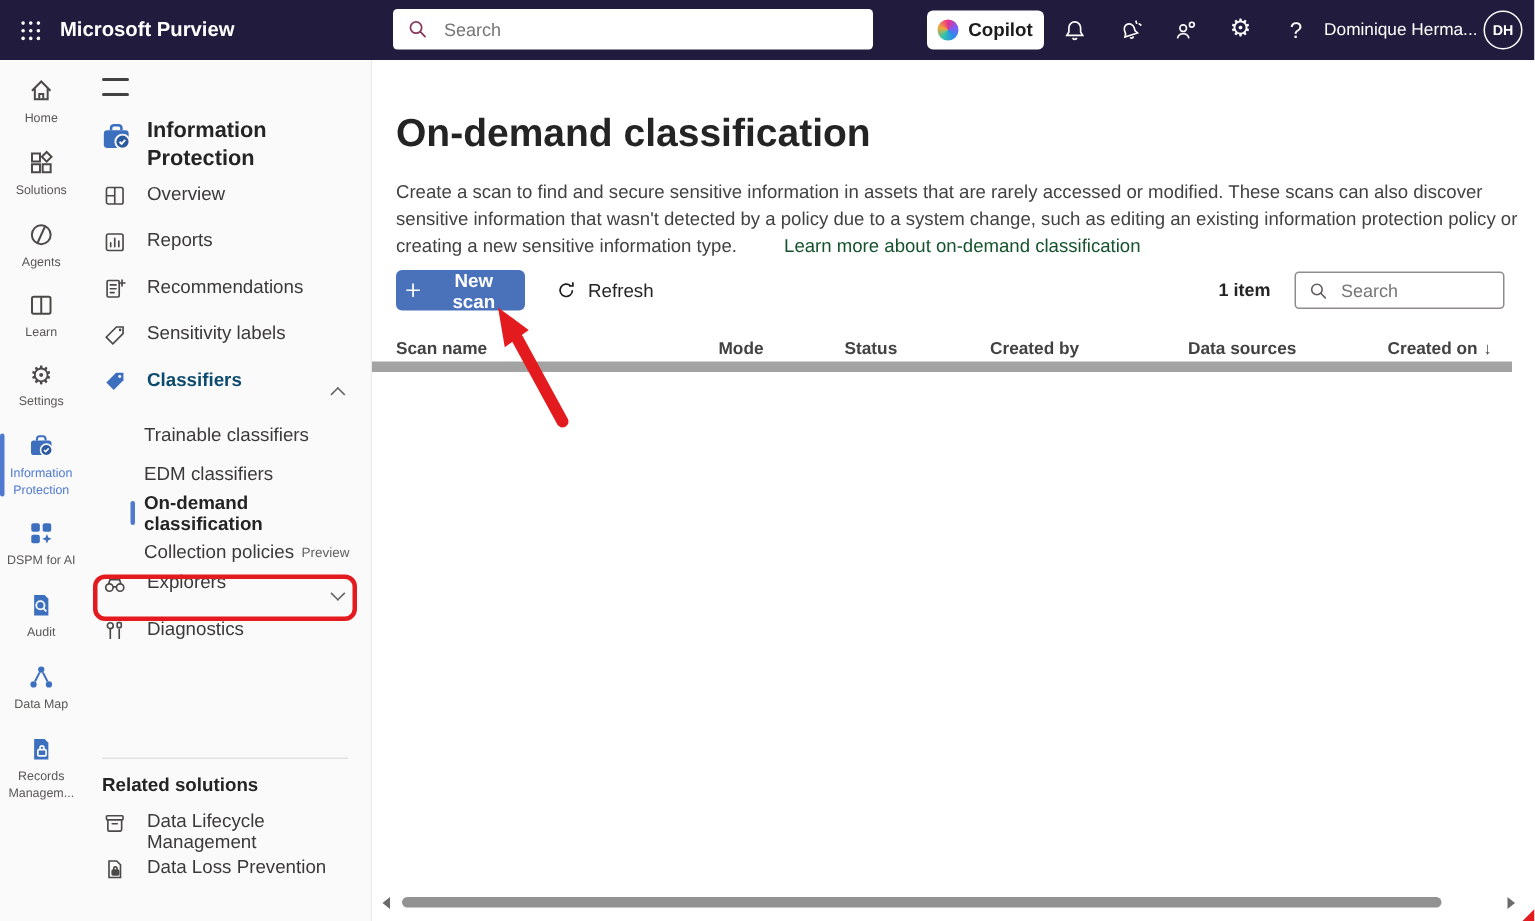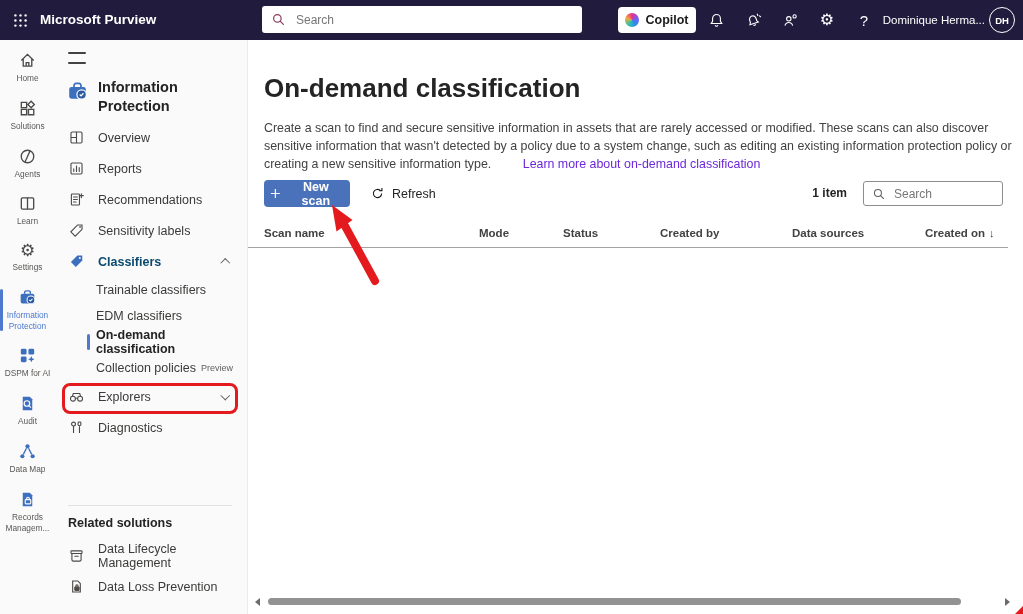--- a/index.html
+++ b/index.html
@@ -36,48 +36,48 @@
   .rail-item svg { width:19px; height:19px; }
 
   
   .sidebar { position:absolute; top:40px; left:55px; width:192px; height:574px; background:#fafafa; }
   .hamburger { position:absolute; top:12px; left:13px; width:18px; height:12px; display:flex; flex-direction:column; justify-content:space-between; cursor:pointer; }
   .hamburger i { display:block; height:1.8px; background:#424242; border-radius:1px; }
   .sb-header { position:absolute; top:38px; left:11px; display:flex; gap:9px; cursor:default; }
   .sb-header svg { width:23px; height:23px; margin-top:2px; }
   .sb-title { font-size:14.5px; font-weight:bold; color:#242424; line-height:1.32; width:125px; }
   .sb-nav { position:absolute; top:82px; left:0; right:0; }
-  .sb-item { position:relative; height:31px; display:flex; align-items:center; gap:13px; padding-left:13px; font-size:12.5px; color:#3b3a39; cursor:pointer; }
+  .sb-item { position:relative; height:31px; display:flex; align-items:flex-start; gap:13px; padding-left:13px; font-size:12.5px; color:#3b3a39; cursor:pointer; }
   .sb-item svg { width:17px; height:17px; flex:none; color:#4c4a48; }
   .sb-item.bold { font-weight:bold; color:#0c4a6e; }
   .sb-sub { position:relative; height:26px; display:flex; align-items:center; padding-left:41px; font-size:12.5px; color:#3b3a39; cursor:pointer; }
   .sb-sub.selected { font-weight:bold; color:#242424; }
   .sb-sub.selected .selbar { position:absolute; left:32px; top:5px; bottom:5px; width:3px; border-radius:2px; background:#4e79cf; }
   .chev { width:6.5px; height:6.5px; border-right:1.5px solid #616161; border-bottom:1.5px solid #616161; position:absolute; right:19px; }
   .chev.down { transform:rotate(45deg); top:11px; }
   .chev.up { transform:rotate(-135deg); top:14px; }
   .badge { position:absolute; right:14px; font-size:9px; color:#616161; font-weight:normal;margin-left:40px; }
   .red-box { position:absolute; left:7px; top:343px; width:176px; height:31px; border:3px solid #e31b1f; border-radius:8px; pointer-events:none; }
   .sb-divider { position:absolute; left:13px; right:15px; top:465px; height:1px; background:#e1e1e1; }
   .related-h { position:absolute; top:476px; left:13px; font-size:12.5px; font-weight:bold; color:#242424; }
   .related { position:absolute; top:500px; left:0; right:0; }
 
   
   .main { position:absolute; top:40px; left:247px; width:776px; height:574px; background:#fff; border-left:1px solid #ececec; }
   .page-title { position:absolute; top:33px; left:16px; margin:0; font-size:26px; font-weight:bold; color:#242424; }
   .desc { position:absolute; top:80px; left:16px; width:752px; font-size:12.4px; line-height:1.45; color:#424242; }
-  .desc a { color:#6d28d9; text-decoration:none; cursor:pointer;padding-left:28px; }
+  .desc a { color:#14532d; text-decoration:none; cursor:pointer;padding-left:28px; }
   .toolbar { position:absolute; top:140px; left:16px; right:20px; height:28px; }
   .newscan { position:absolute; left:0; top:0; width:86px; height:27px; background:#4a72ba; border:none; border-radius:4px; color:#fff; font-size:12.5px; font-weight:bold; display:flex; align-items:center; justify-content:center; gap:7px; cursor:pointer; font-family:inherit; }
   .refresh { position:absolute; left:100px; top:0; height:27px; display:flex; align-items:center; gap:7px; background:none; border:none; font-size:12.5px; color:#242424; cursor:pointer; font-family:inherit; }
   .count { position:absolute; right:156px; top:6px; font-size:12px; font-weight:bold; color:#242424; }
   .tbl-search { position:absolute; right:0; top:1px; width:140px; height:25px; border:1px solid #8f8d8b; border-radius:3px; background:#fff; display:flex; align-items:center; gap:6px; padding:0 8px; }
   .tbl-search input { border:none; outline:none; flex:1; min-width:0; font-size:12px; font-family:inherit; }
   .tbl-search input::placeholder { color:#767676; }
-  .thead { position:absolute; top:182px; left:0; width:760px; height:26px; border-bottom:1px solid #a3a3a3; font-size:11.5px; font-weight:bold; color:#424242; }
+  .thead { position:absolute; top:182px; left:0; width:760px; height:26px; border-bottom:7px solid #a3a3a3; font-size:11.5px; font-weight:bold; color:#424242; }
   .th { position:absolute; top:5px; cursor:pointer; white-space:nowrap; }
   .sort-arrow { font-weight:normal; margin-left:4px; font-size:11px; }
   .annot-arrow { position:absolute; top:0; left:0; width:776px; height:574px; pointer-events:none; }
   .hscroll { position:absolute; left:0; bottom:4px; width:776px; height:16px; }
   .hs-thumb { position:absolute; left:20px; top:4px; width:693px; height:7px; border-radius:4px; background:#929292; cursor:pointer; }
   .hs-arrow { position:absolute; top:4px; width:0; height:0; cursor:pointer; }
   .hs-arrow.left { left:7px; border-top:4px solid transparent; border-bottom:4px solid transparent; border-right:5px solid #6b6b6b; }
   .hs-arrow.right { right:14px; border-top:4px solid transparent; border-bottom:4px solid transparent; border-left:5px solid #6b6b6b; }
   .corner-red { position:absolute; right:0; bottom:0; width:0; height:0; border-left:8px solid transparent; border-bottom:8px solid #e31b1f; }
 </style>

